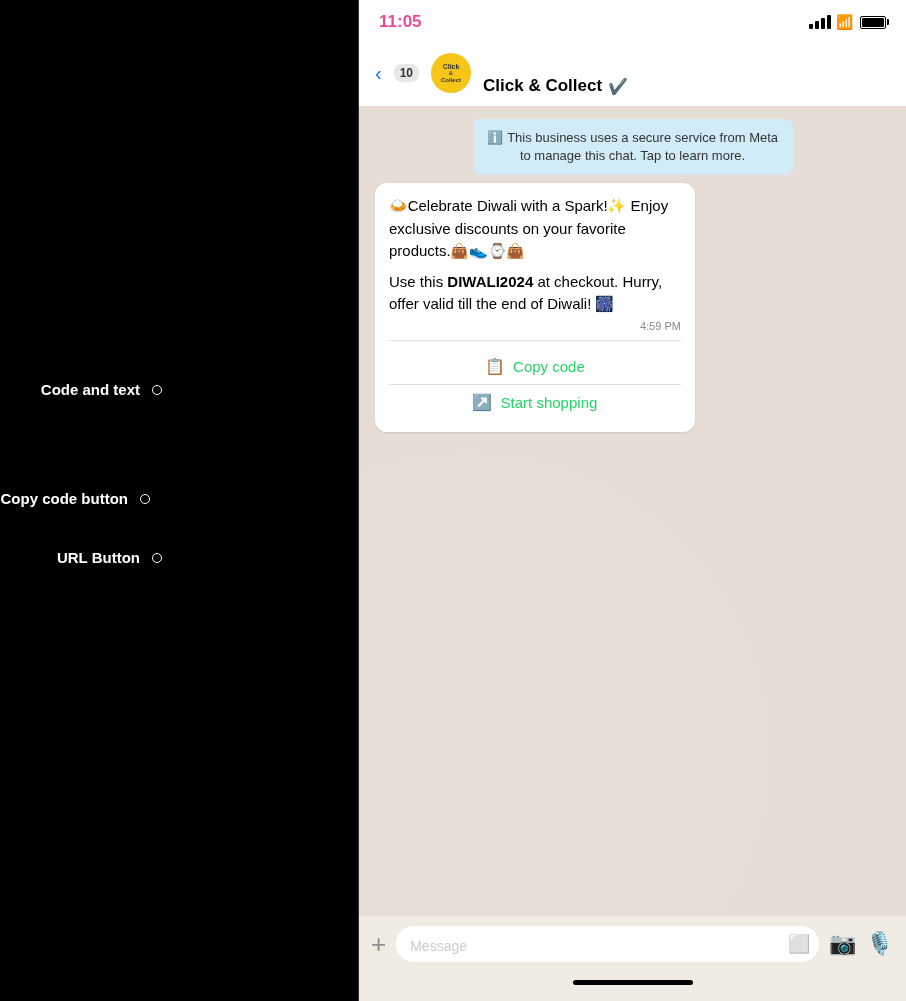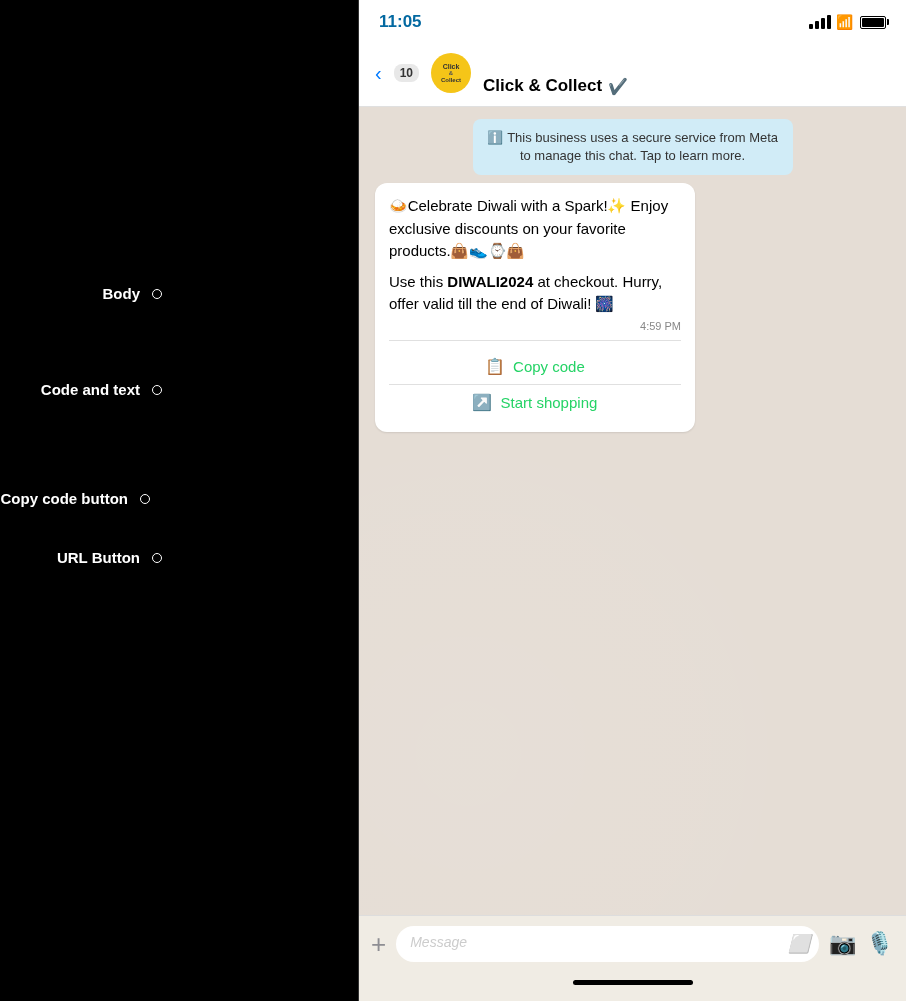--- a/index.html
+++ b/index.html
@@ -67,21 +67,21 @@
       background: #fff;
       padding: 12px 20px 8px 20px;
       display: flex;
       align-items: center;
       justify-content: space-between;
     }
 
     .status-time {
       font-size: 17px;
       font-weight: 600;
-      color: #0369a1;
+      color: #ec4899;
     }
 
     .status-icons {
       display: flex;
       align-items: center;
       gap: 6px;
     }
 
     .signal-bars {
       display: flex;
@@ -297,23 +297,22 @@
     .input-field {
       flex: 1;
       background: #fff;
       border-radius: 20px;
       padding: 8px 14px;
       font-size: 15px;
       color: #999;
       border: none;
       height: 36px;
       display: flex;
-      align-items: flex-start;
+      align-items: flex-end;
       position: relative;
-      font-style: italic;
     }
 
     .input-action-icons {
       display: flex;
       gap: 10px;
       align-items: center;
     }
 
     .input-action-icon {
       font-size: 22px;
@@ -334,24 +333,20 @@
       height: 5px;
       background: #000;
       border-radius: 3px;
     }
   </style>
 </head>
 <body>
 
 <div class="labels-container">
 
-  <div class="label-item" style="top: 285px; right: 0; left: 0; justify-content: flex-end; padding-right: 198px;">
-    <span class="label-text">Body</span>
-    <div class="label-dot"></div>
-  </div>
 
   <div class="label-item" style="top: 381px; right: 0; left: 0; justify-content: flex-end; padding-right: 198px;">
     <span class="label-text">Code and text</span>
     <div class="label-dot"></div>
   </div>
 
   <div class="label-item" style="top: 490px; right: 12px; left: 0; justify-content: flex-end; padding-right: 198px;">
     <span class="label-text">Copy code button</span>
     <div class="label-dot"></div>
   </div>

